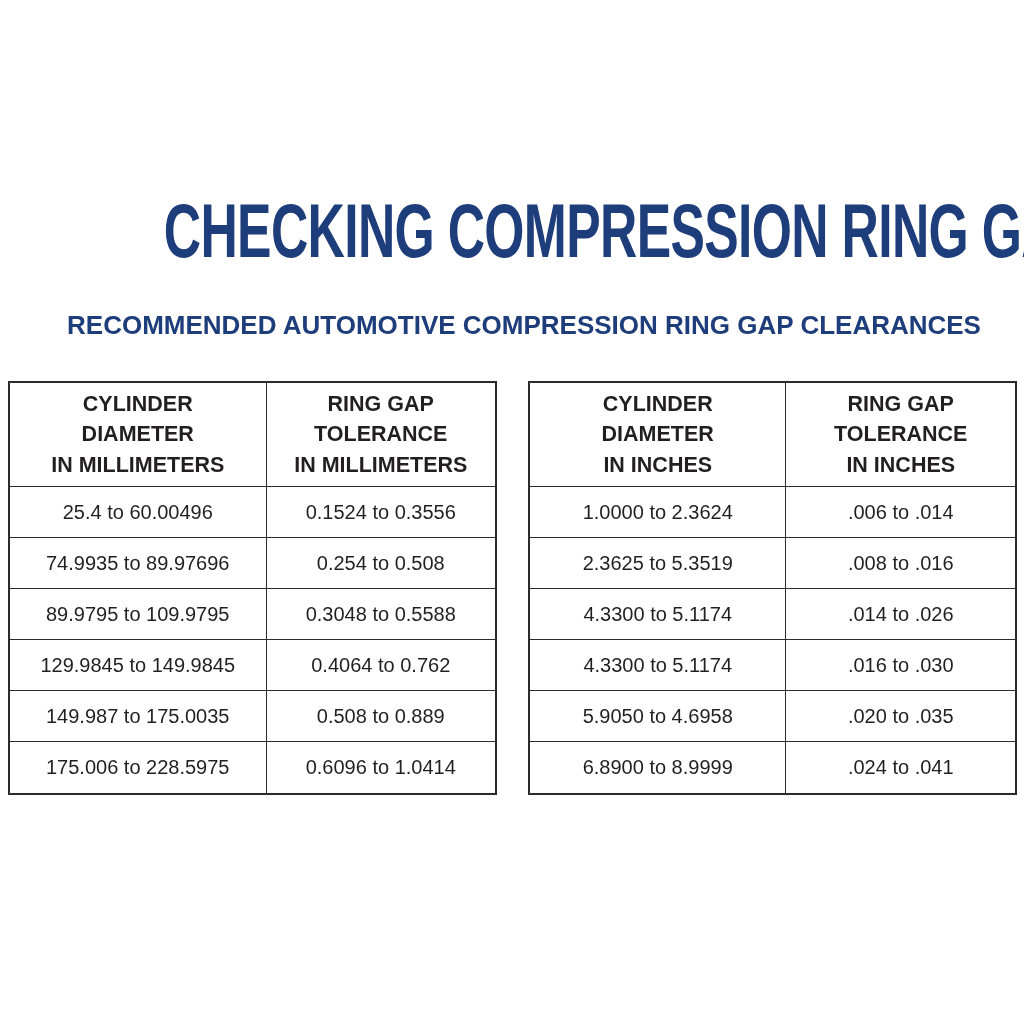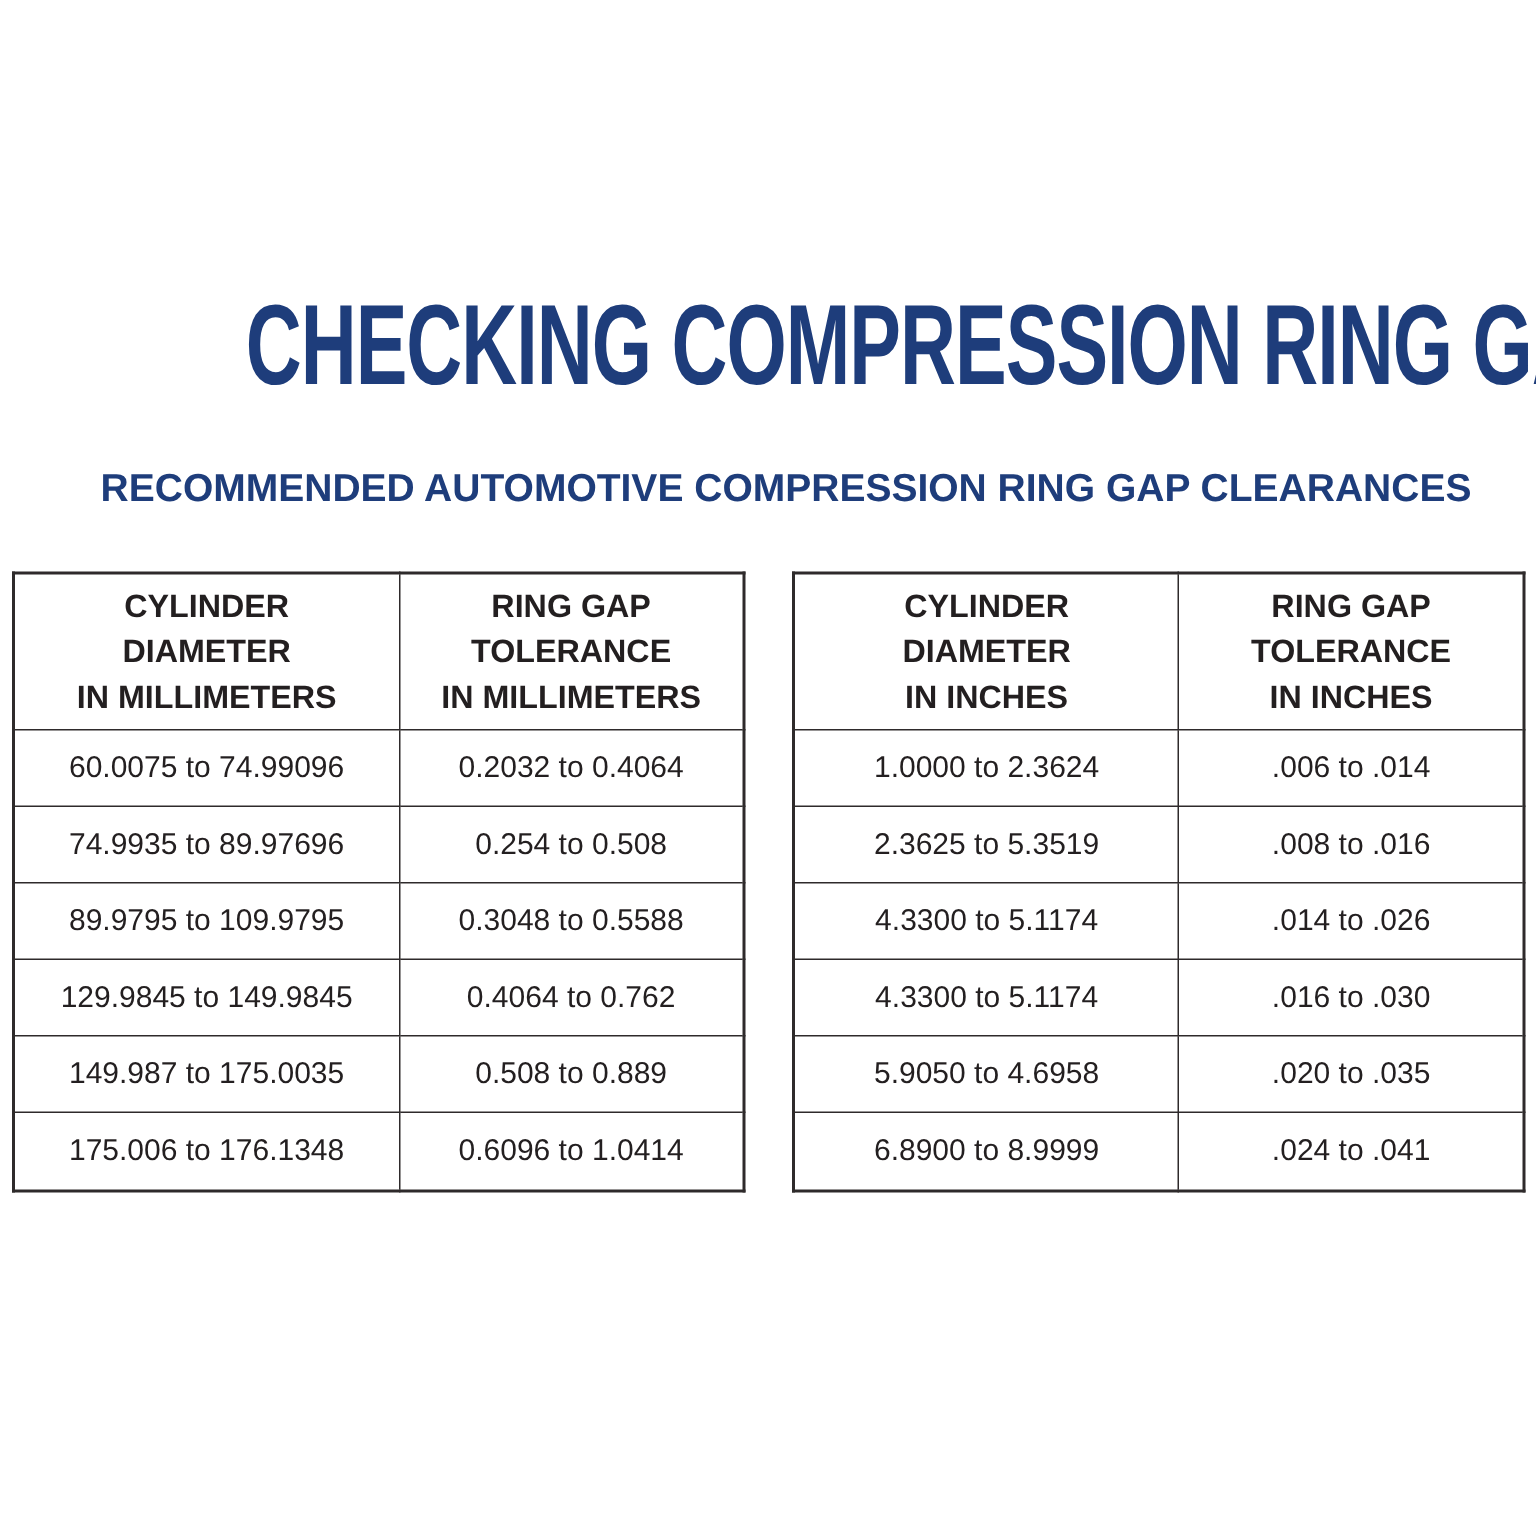--- a/index.html
+++ b/index.html
@@ -98,41 +98,41 @@
         <th>CYLINDER
 DIAMETER
 IN MILLIMETERS</th>
         <th>RING GAP
 TOLERANCE
 IN MILLIMETERS</th>
       </tr>
     </thead>
     <tbody>
         <tr>
-          <td>60.0075 to 74.99096</td>
-          <td>0.2032 to 0.4064</td>
+          <td>25.4 to 60.00496</td>
+          <td>0.1524 to 0.3556</td>
         </tr>
         <tr>
           <td>74.9935 to 89.97696</td>
           <td>0.254 to 0.508</td>
         </tr>
         <tr>
           <td>89.9795 to 109.9795</td>
           <td>0.3048 to 0.5588</td>
         </tr>
         <tr>
           <td>129.9845 to 149.9845</td>
           <td>0.4064 to 0.762</td>
         </tr>
         <tr>
           <td>149.987 to 175.0035</td>
           <td>0.508 to 0.889</td>
         </tr>
         <tr>
-          <td>175.006 to 176.1348</td>
+          <td>175.006 to 228.5975</td>
           <td>0.6096 to 1.0414</td>
         </tr>
       </tbody>
   </table>
 
   <table class="gap-table">
     <thead>
       <tr>
         <th>CYLINDER
 DIAMETER

